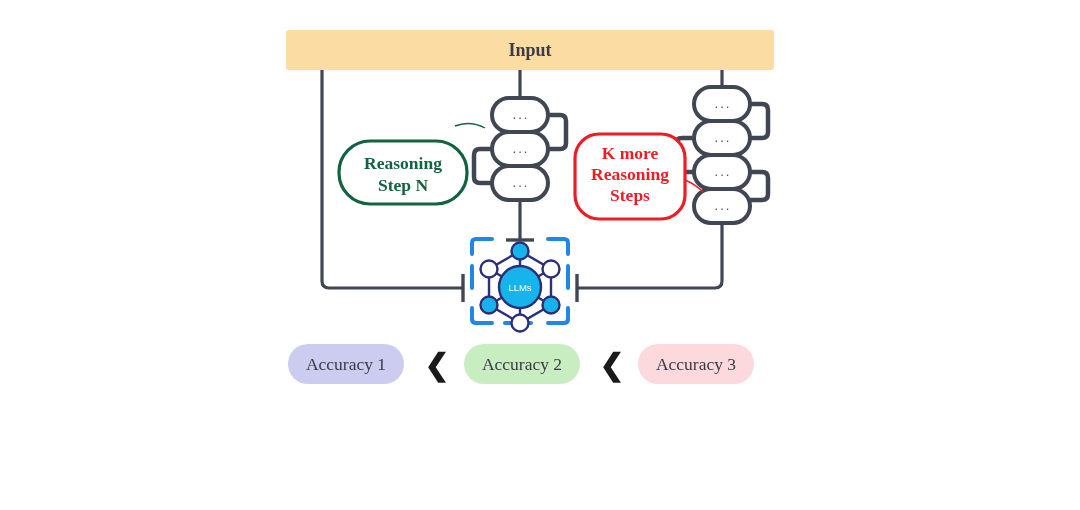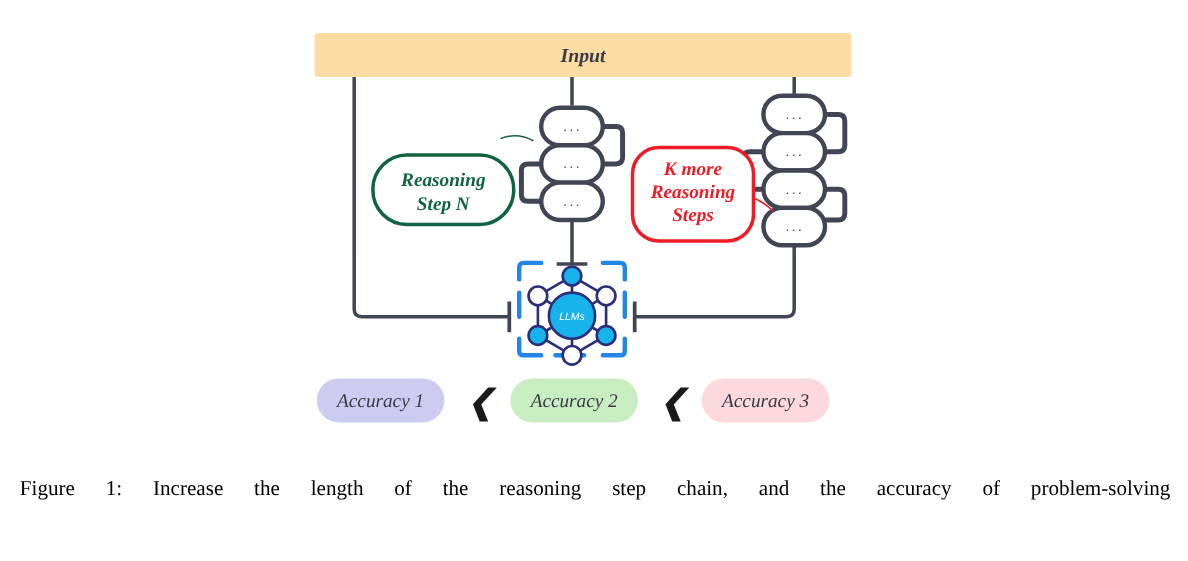--- a/index.html
+++ b/index.html
@@ -1,21 +1,21 @@
 <!DOCTYPE html>
 <html><head>
 <meta charset="utf-8">
 <style>
   html,body{margin:0;padding:0;background:#ffffff;}
   body{
     width:1080px;height:510px;position:relative;overflow:hidden;
     font-family:"Liberation Serif", serif;
     background:#ffffff;
   }
-  #figure-area{position:absolute;left:0;top:0;width:876px;height:415px;font-style:italic;}
+  #figure-area{position:absolute;left:0;top:0;width:876px;height:415px;}
   #figure-svg{display:block;width:1080px;height:415px;}
 
   .caption-block{
     position:absolute;left:18px;top:432px;width:1046px;
     font-family:"Liberation Serif", serif;
     font-size:19.2px;line-height:26px;color:#000000;
     text-align:justify;
   }
   .caption-block .cap-line{display:block;}
   .cap-line-1{text-align:justify;text-align-last:justify;}
@@ -163,14 +163,13 @@
     <g>
       <rect x="638" y="344" width="116" height="40" rx="20" ry="20" style="fill:#fbd9dc;"></rect>
       <text class="t-acc" x="696" y="370" text-anchor="middle">Accuracy 3</text>
     </g>
   </g>
 
 </svg>
 </div>
 
 <div class="caption-block">
-  <span class="cap-line cap-line-1">Figure 1: Increase the length of the reasoning step chain, and the accuracy of problem-solving</span>
 </div>
 
 </body></html>

